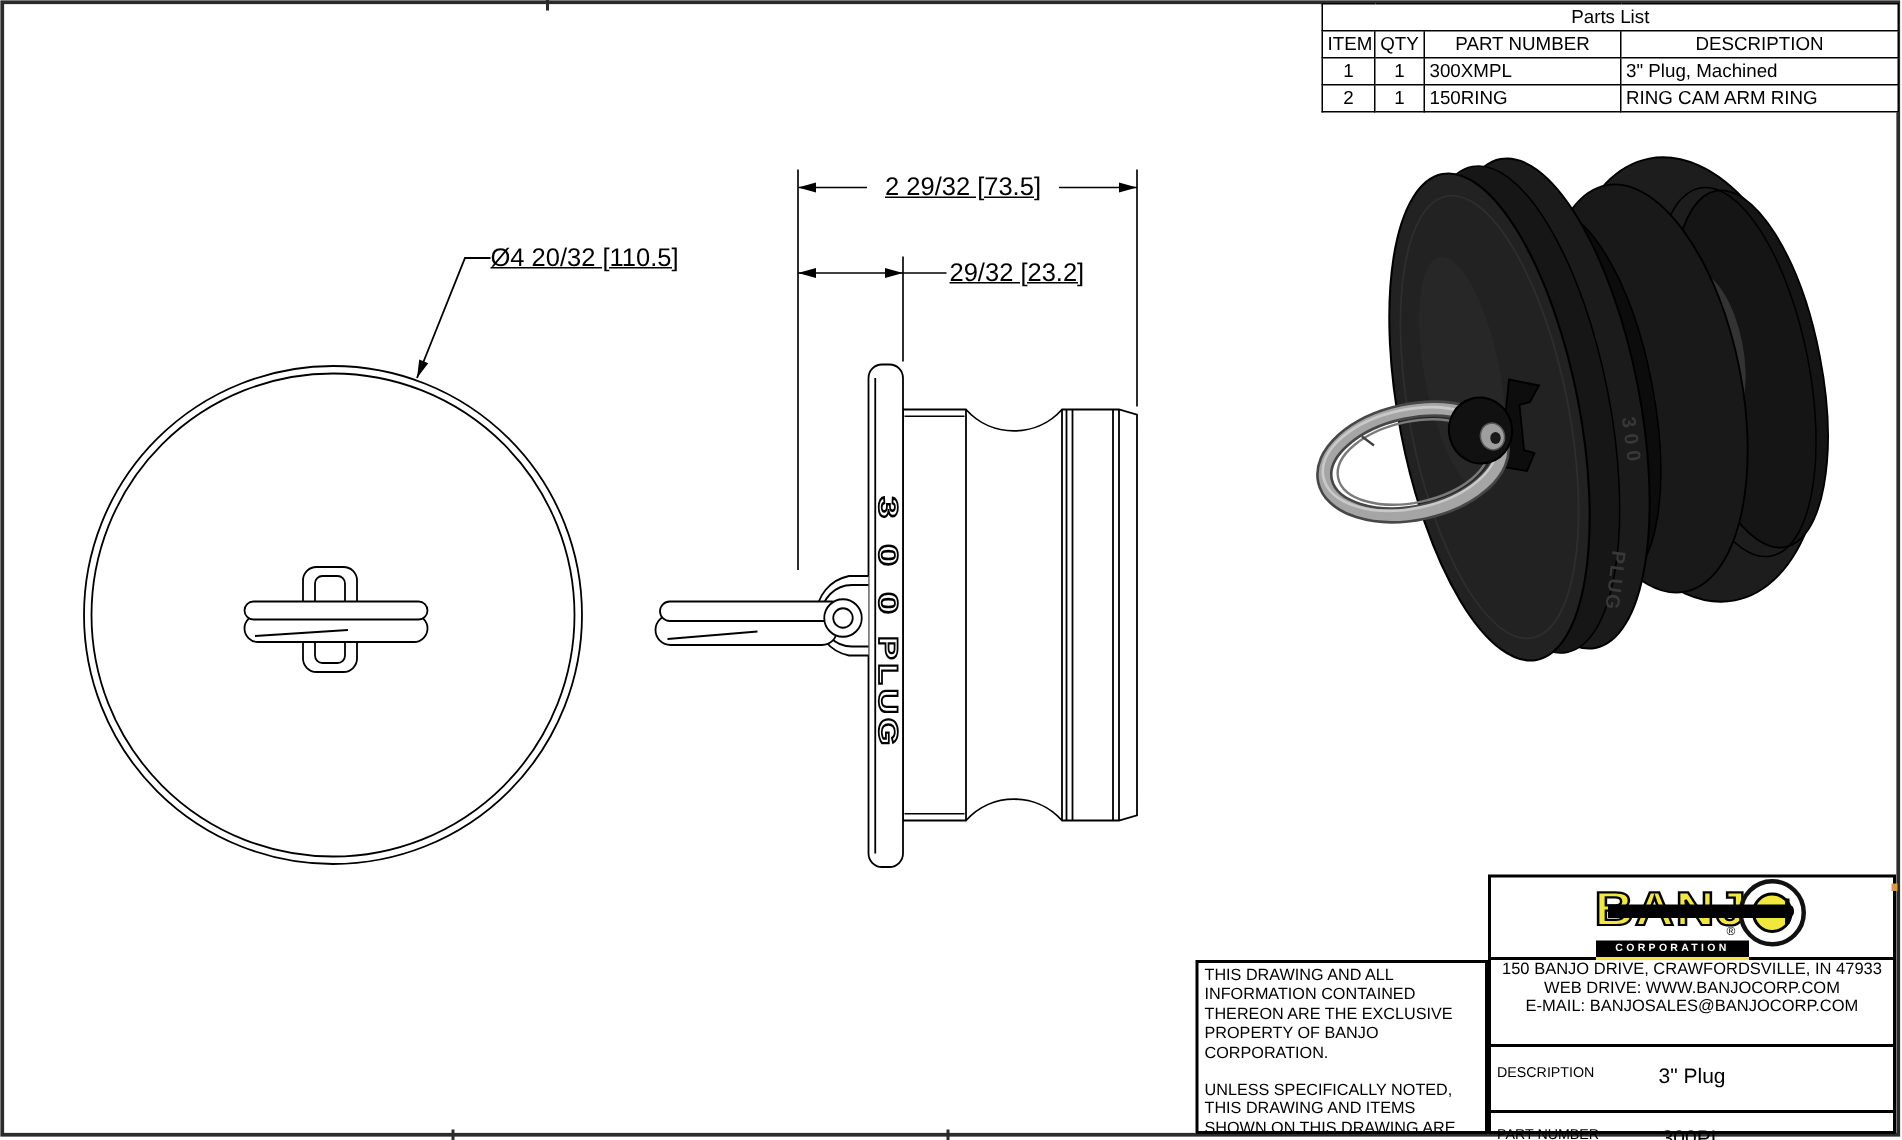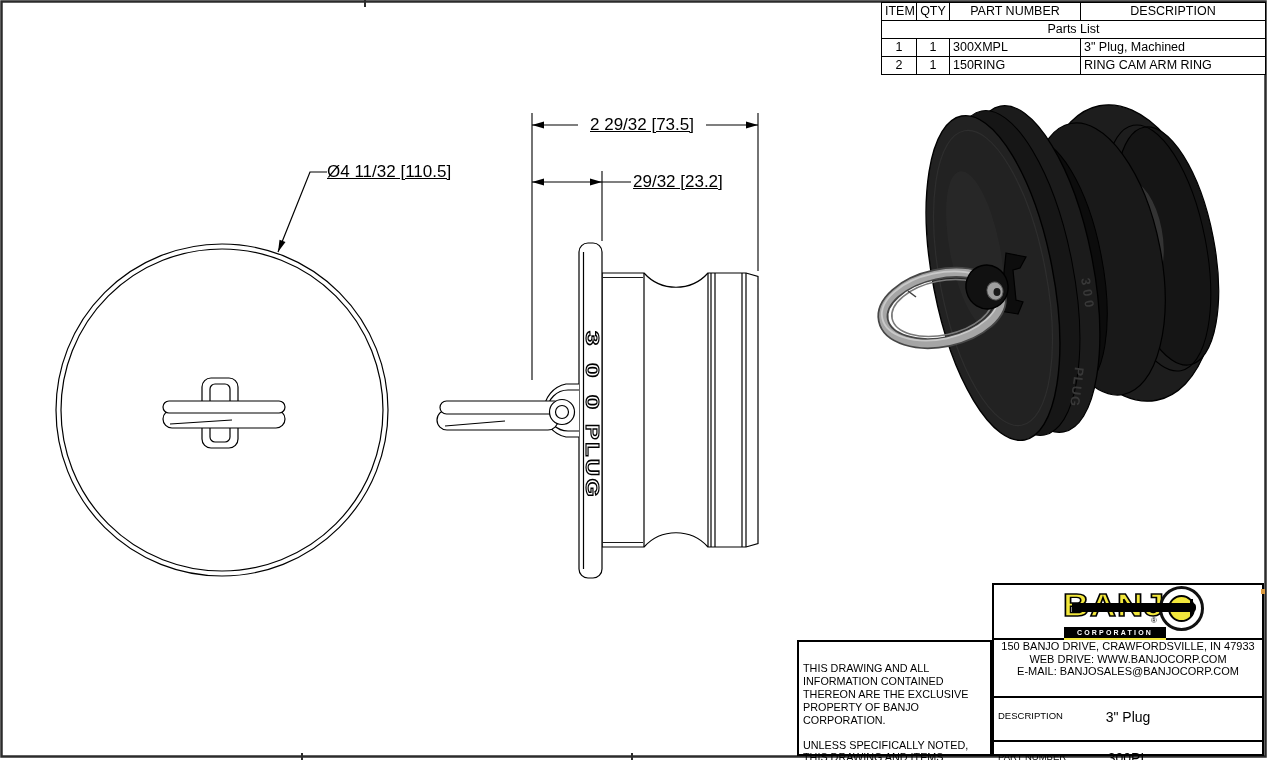--- a/index.html
+++ b/index.html
@@ -45,21 +45,21 @@
   .banjo-head{position:absolute;left:6px;top:6px;width:27px;height:27px;border-radius:50%;
               background:#f2e73c;border:2px solid #000;box-sizing:border-box;}
   .banjo-bridge{position:absolute;left:116px;top:14px;width:3px;height:17px;background:#000;z-index:4;}
   .regmark{position:absolute;left:157px;top:31px;font-size:8px;z-index:5;}
   .corpbar{position:absolute;left:70px;top:42px;width:102px;height:11px;background:#000;
            border-bottom:2px solid #f2e73c;color:#fff;font-size:7px;font-weight:bold;
            letter-spacing:2.2px;text-align:center;line-height:11px;z-index:5;}
 
   
   .legal{position:absolute;left:797px;top:640px;width:195px;height:116px;border:2px solid #000;
-         box-sizing:border-box;padding:20px 4px;font-size:10.8px;line-height:12.9px;background:#fff;}
+         box-sizing:border-box;padding:2px 4px;font-size:10.8px;line-height:12.9px;background:#fff;}
   .legal p{margin:0;}
   .legal p + p{margin-top:12px;}
 
   .orange-dot{position:absolute;left:1261px;top:589px;width:4px;height:5px;background:#dc9a3e;}
 </style>
 </head>
 <body>
 
 <div class="sheet">
 
@@ -151,45 +151,45 @@
         <ellipse cx="942" cy="308" rx="51" ry="27" transform="rotate(-12 942 308)" stroke="#7a7a7a" stroke-width="1.6"></ellipse>
         <line x1="908" y1="291" x2="916" y2="297" stroke="#3f3f3f" stroke-width="1.5"></line>
       </g>
 
       <ellipse cx="987" cy="287" rx="21" ry="22" transform="rotate(-15 987 287)" fill="#111111" stroke="#000" stroke-width="1.4"></ellipse>
       <ellipse cx="995" cy="291" rx="8" ry="9" transform="rotate(-15 995 291)" fill="#9e9e9e" stroke="#555" stroke-width="1"></ellipse>
       <ellipse cx="997" cy="292" rx="3.5" ry="4" fill="#1a1a1a"></ellipse>
     </g>
   </svg>
 
-  <div class="dim" style="left:327px;top:163px;">Ø4 11/32 [110.5]</div>
+  <div class="dim" style="left:327px;top:163px;">Ø4 20/32 [110.5]</div>
   <div class="dim dim-center" style="left:578px;top:116px;width:128px;">2 29/32 [73.5]</div>
   <div class="dim" style="left:633px;top:173px;">29/32 [23.2]</div>
 
   <div class="mark mark-hollow" style="left:601px;top:331px;font-size:18px;letter-spacing:12px;transform:rotate(90deg) scaleX(1.45);">300</div>
   <div class="mark mark-hollow" style="left:601px;top:424px;font-size:18px;letter-spacing:2px;transform:rotate(90deg) scaleX(1.3);">PLUG</div>
   <div class="mark mark-iso" style="left:1092px;top:277px;font-size:13px;letter-spacing:4px;transform:rotate(82deg);">300</div>
   <div class="mark mark-iso" style="left:1086px;top:368px;font-size:13px;letter-spacing:1px;transform:rotate(97deg);">PLUG</div>
 
   <table class="parts-table">
     <colgroup>
         <col style="width:35px">
         <col style="width:33px">
         <col style="width:131px">
         <col style="width:185px">
       </colgroup>
     <tbody>
         <tr>
+      <td colspan="4" class="tc">Parts List</td>
+    </tr>
+    <tr>
       <td class="hdr">ITEM</td>
       <td class="hdr">QTY</td>
       <td class="hdr">PART NUMBER</td>
       <td class="hdr">DESCRIPTION</td>
-    </tr>
-    <tr>
-      <td colspan="4" class="tc">Parts List</td>
     </tr>
     <tr>
       <td class="tc">1</td>
       <td class="tc">1</td>
       <td>300XMPL</td>
       <td>3" Plug, Machined</td>
     </tr>
     <tr>
       <td class="tc">2</td>
       <td class="tc">1</td>

